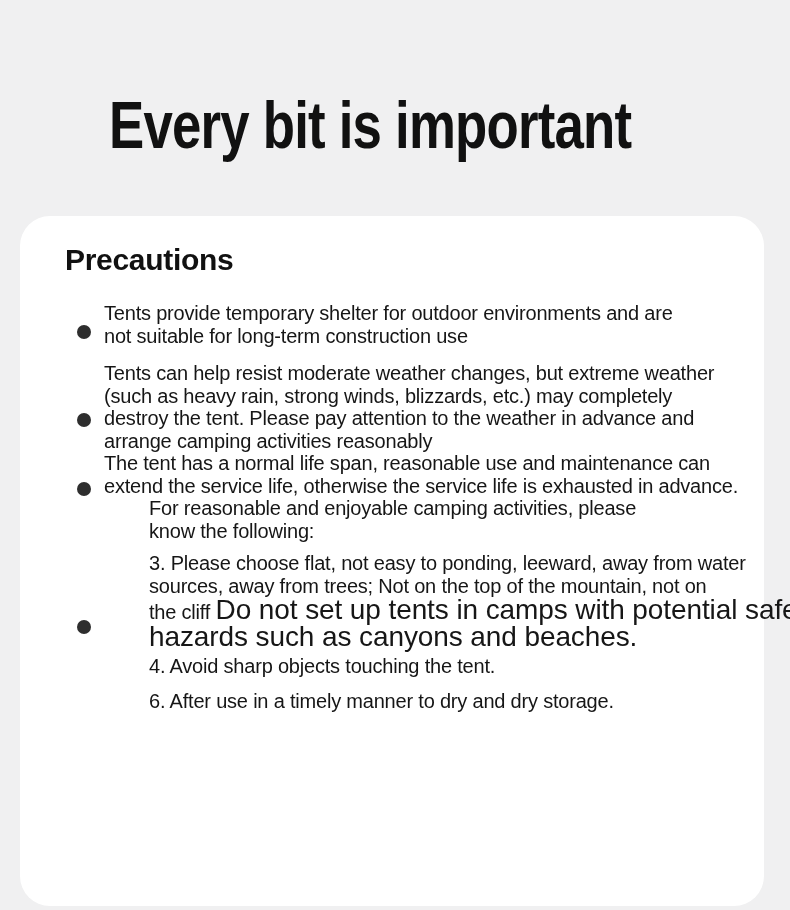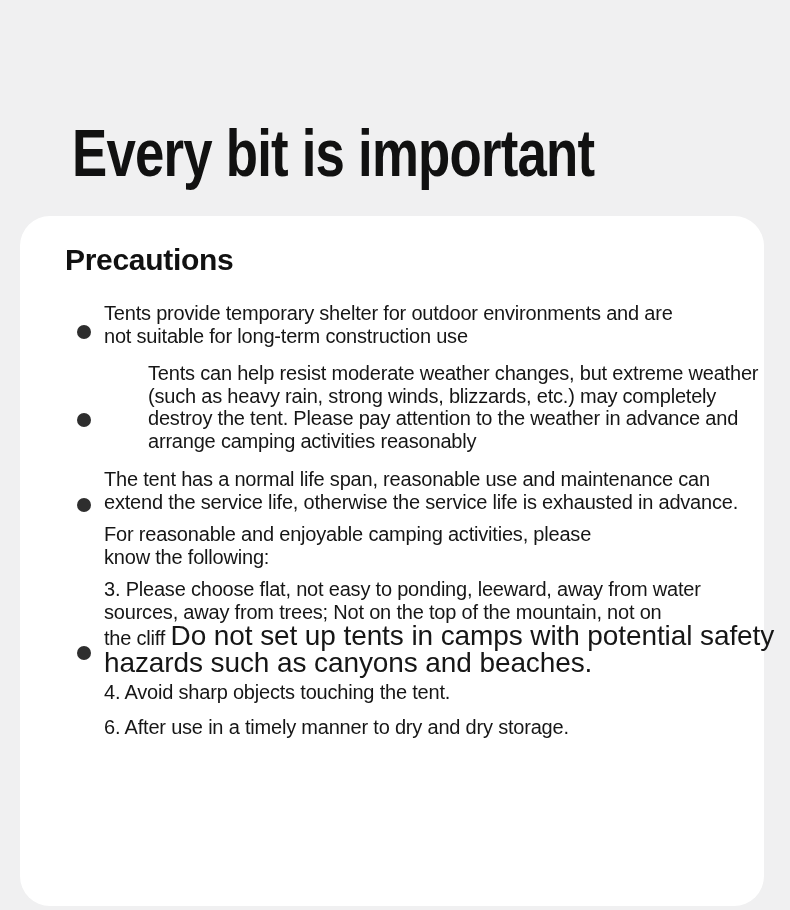--- a/index.html
+++ b/index.html
@@ -4,21 +4,21 @@
 <style>
   html,body{margin:0;padding:0;}
   body{
     width:790px;height:910px;
     background:#f0f0f1;
     font-family:"Liberation Sans", sans-serif;
     color:#161616;
     overflow:hidden;
     position:relative;
   }
-  .title-wrap{padding:120px 0 0 72px;}
+  .title-wrap{padding:92px 0 0 72px;margin-left:37px;}
   .page-title{
     margin:0;
     font-size:66px;
     font-weight:700;
     letter-spacing:-1px;
     line-height:1;
     white-space:pre;
     color:#111;
     transform:scaleX(0.8);
     transform-origin:0 0;
@@ -46,23 +46,23 @@
     flex:0 0 14px;
     width:14px;height:14px;
     border-radius:50%;
     background:#2e2e2e;
     margin-right:13px;
   }
   .point-1 .bullet{margin-top:14px;}
   .point-2 .bullet{margin-top:26px;}
   .point-3 .bullet{margin-top:28px;}
   .point-4 .bullet{margin-top:45px;}
-  .point-2{margin-top:15px;gap:44px;}
-  .point-3{margin-top:16px;}
-  .point-4{margin-top:10px;}
+  .point-2{margin-top:15px;}
+  .point-3{}
+  .point-4{gap:45px;}
   .pt-text, .num{
     white-space:pre;
     font-size:20px;
     line-height:22.5px;
     letter-spacing:-0.2px;
     margin:0;
     color:#161616;
   }
   .pt-col{display:block;}
   .num-1{margin-top:10px;}

